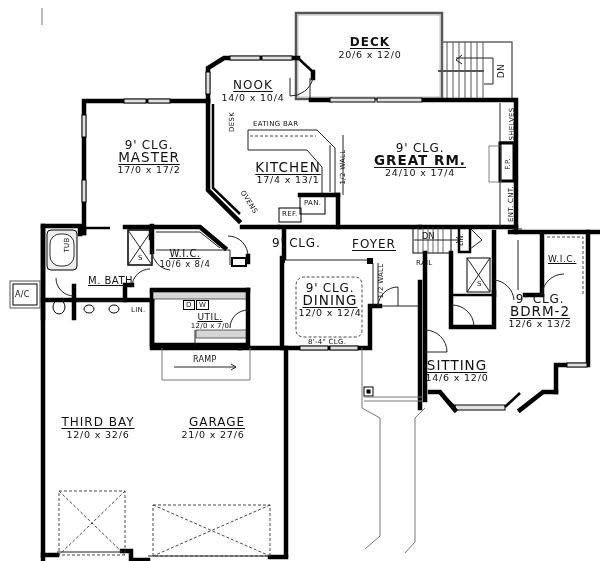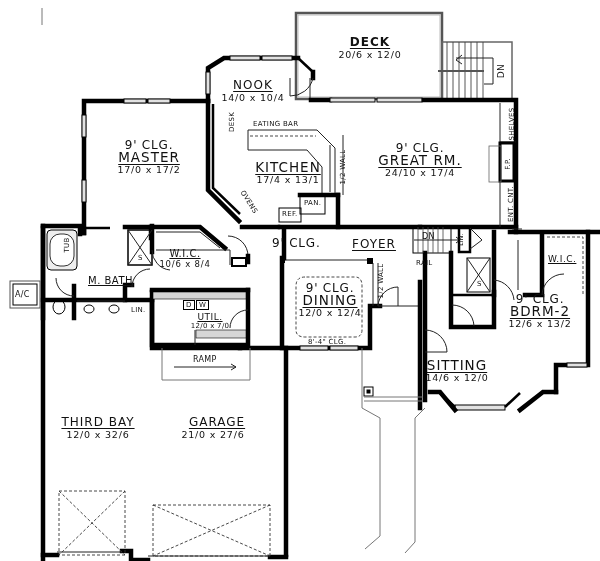--- a/index.html
+++ b/index.html
@@ -246,21 +246,21 @@
   <div class="lbl room-dim" style="position:static;">17/4 x 13/1</div>
 </div>
 
 <div class="lbl tiny" style="left:236px; top:198px; transform:rotate(58deg);">OVENS</div>
 <div class="lbl tiny" style="left:282px; top:210px;">REF.</div>
 <div class="lbl tiny" style="left:304px; top:199px;">PAN.</div>
 <div class="lbl tiny vert" style="left:325px; top:163px;">1/2 WALL</div>
 
 <div class="block" style="left:420px; top:143px;">
   <div class="lbl clg" style="position:static;">9' CLG.</div>
-  <div class="lbl room-name big" style="position:static;">GREAT RM.</div>
+  <div class="lbl room-name big" style="position:static;font-weight:bold;">GREAT RM.</div>
   <div class="lbl room-dim" style="position:static;">24/10 x 17/4</div>
 </div>
 <div class="lbl tiny vert" style="left:495px; top:120px;">SHELVES</div>
 <div class="lbl tiny vert" style="left:502px; top:160px;">F.P.</div>
 <div class="lbl tiny vert" style="left:493px; top:200px;">ENT. CNT.</div>
 
 <div class="block" style="left:185px; top:248px;">
   <div class="lbl tiny-u" style="position:static; font-size:10px;">W.I.C.</div>
   <div class="lbl room-dim" style="position:static; font-size:8.5px;">10/6 x 8/4</div>
 </div>

